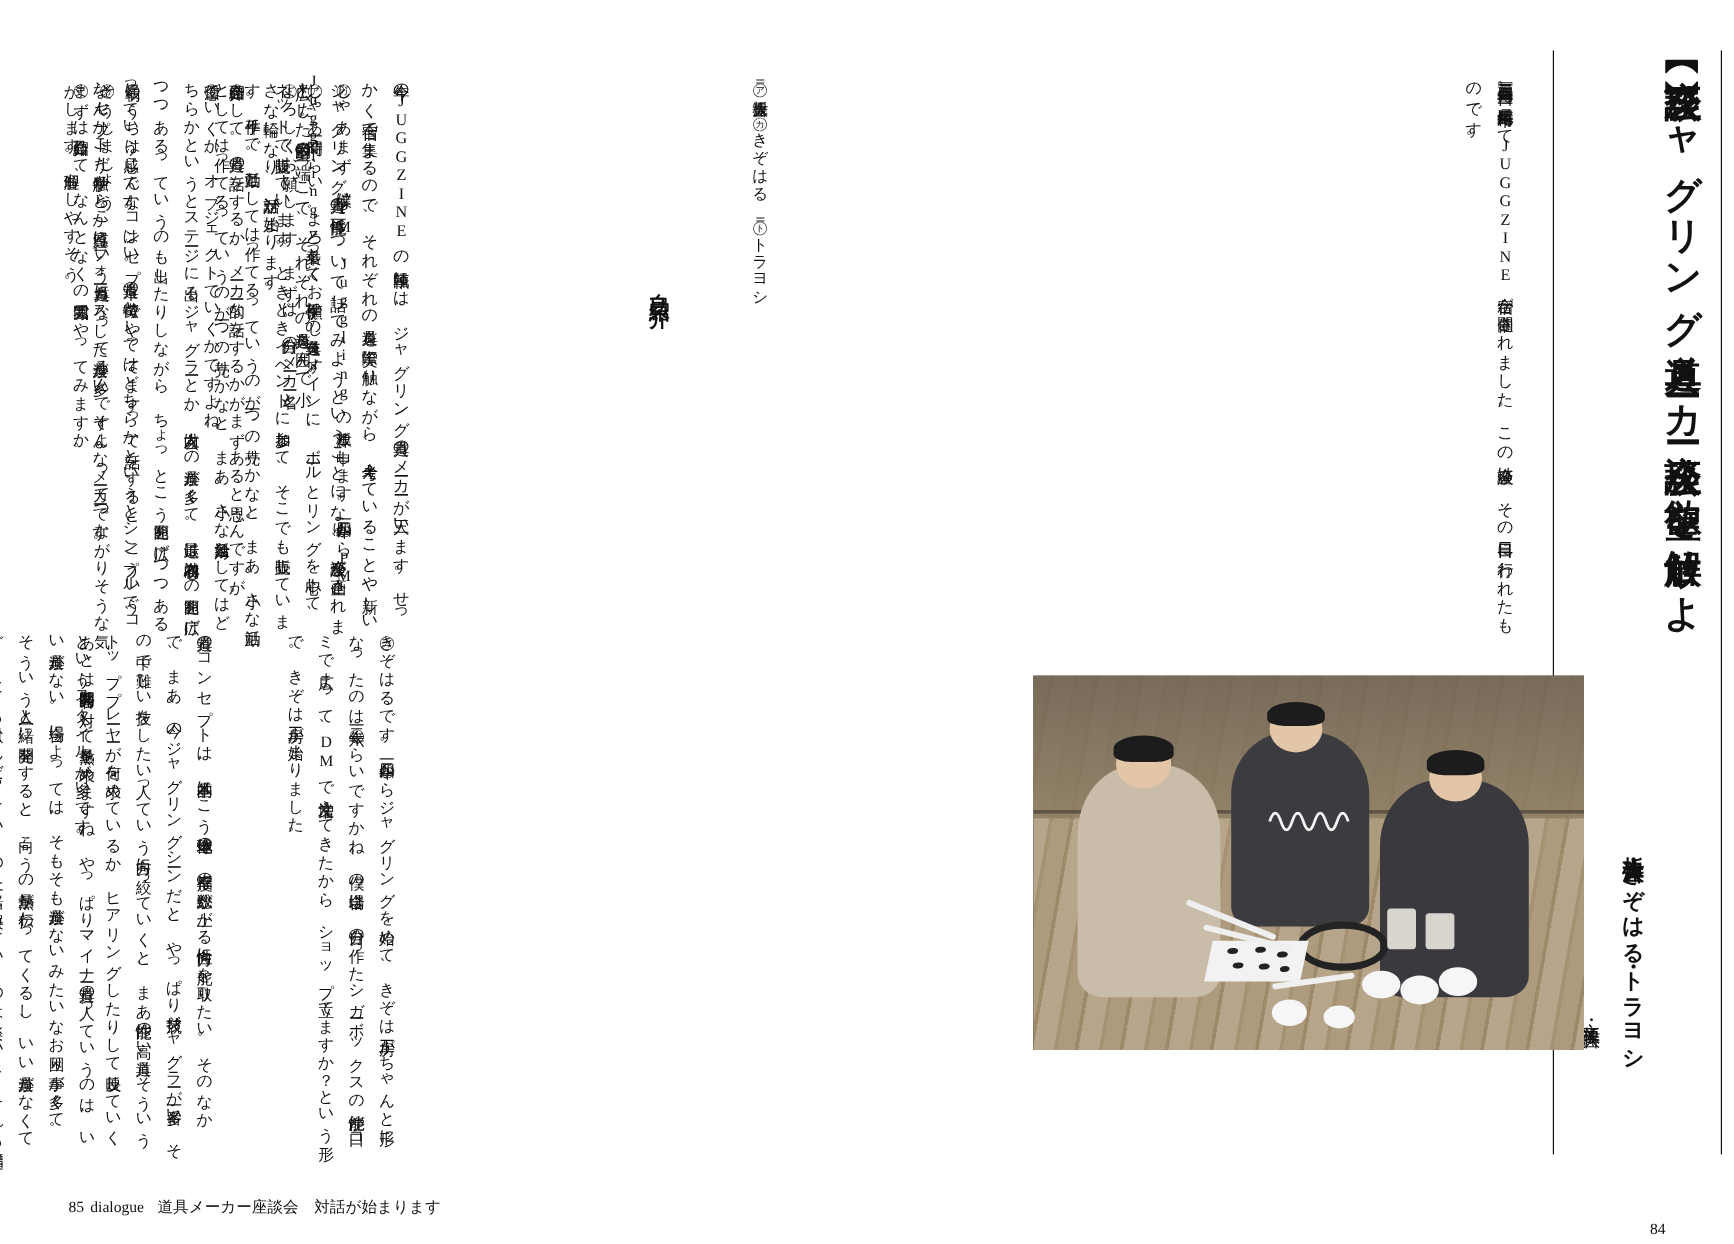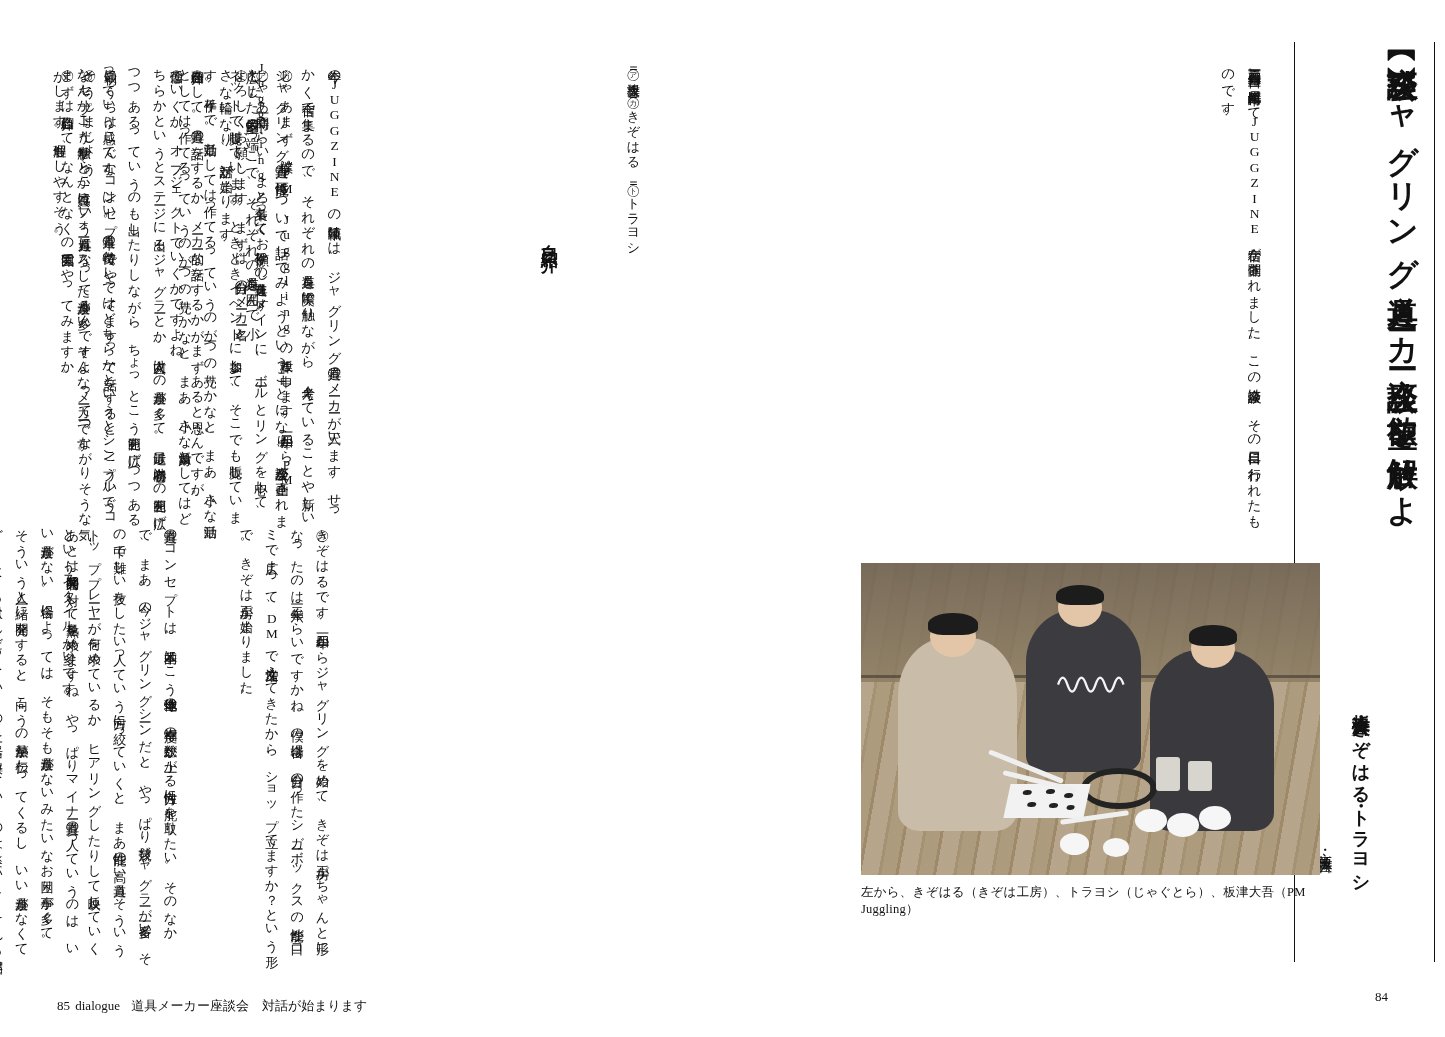--- a/index.html
+++ b/index.html
@@ -140,21 +140,21 @@
 
   
   .folio-left{
     position:absolute;left:57px;bottom:22px;
     font-size:13px;
     font-family:"Liberation Serif","DejaVu Serif",serif;
   }
   .folio-left .num{font-weight:400;margin-right:2px;}
   .folio-left .ital{margin-right:8px;}
   .folio-right{
-    position:absolute;right:57px;bottom:32px;
+    position:absolute;right:57px;bottom:5px;
     font-size:13px;
   }
   .nowrapjp{white-space:nowrap;}
 </style>
 </head>
 <body>
 
 <div class="spread">
 
   <div class="title-rule"></div>
@@ -204,21 +204,20 @@
         <div class="cyl" style="left:78%;top:10%;width:9%;height:26%;"></div>
         <div class="ball" style="left:58%;top:52%;width:12%;height:21%;"></div>
         <div class="ball" style="left:70%;top:56%;width:12%;height:21%;"></div>
         <div class="ball" style="left:82%;top:50%;width:12%;height:21%;"></div>
         <div class="ball" style="left:30%;top:74%;width:11%;height:19%;"></div>
         <div class="ball" style="left:46%;top:78%;width:10%;height:17%;"></div>
       </div>
     </div>
   </div>
 
-  <div class="caption">左から、きぞはる（きぞは工房）、トラヨシ（じゃぐとら）、板津大吾（PM Juggling）</div>
 
   <div class="folio-right">84</div>
 
   <div class="v section-head" style="top:230px;right:882px;height:130px;">自己紹介</div>
 
   <div class="v col" style="top:60px;right:800px;height:470px;font-size:13px;">㋐＝板津大吾　㋕＝きぞはる　㋣＝トラヨシ</div>
 
   <div class="v col" style="top:60px;right:1365px;height:470px;">㋐まずは自己紹介して、なんとなくの雰囲気でやってみますか。</div>
   <div class="v col" style="top:60px;right:1343px;height:470px;">㋕そうしましょう。</div>
   <div class="v col" style="top:60px;right:1322px;height:470px;">㋐最初にうちはこんなコンセプトでやってますって話をすると、こういうコンセプトだからこういう道具になってるんですよ、ってつながりそうな気がします。理解もしやすそう。</div>

